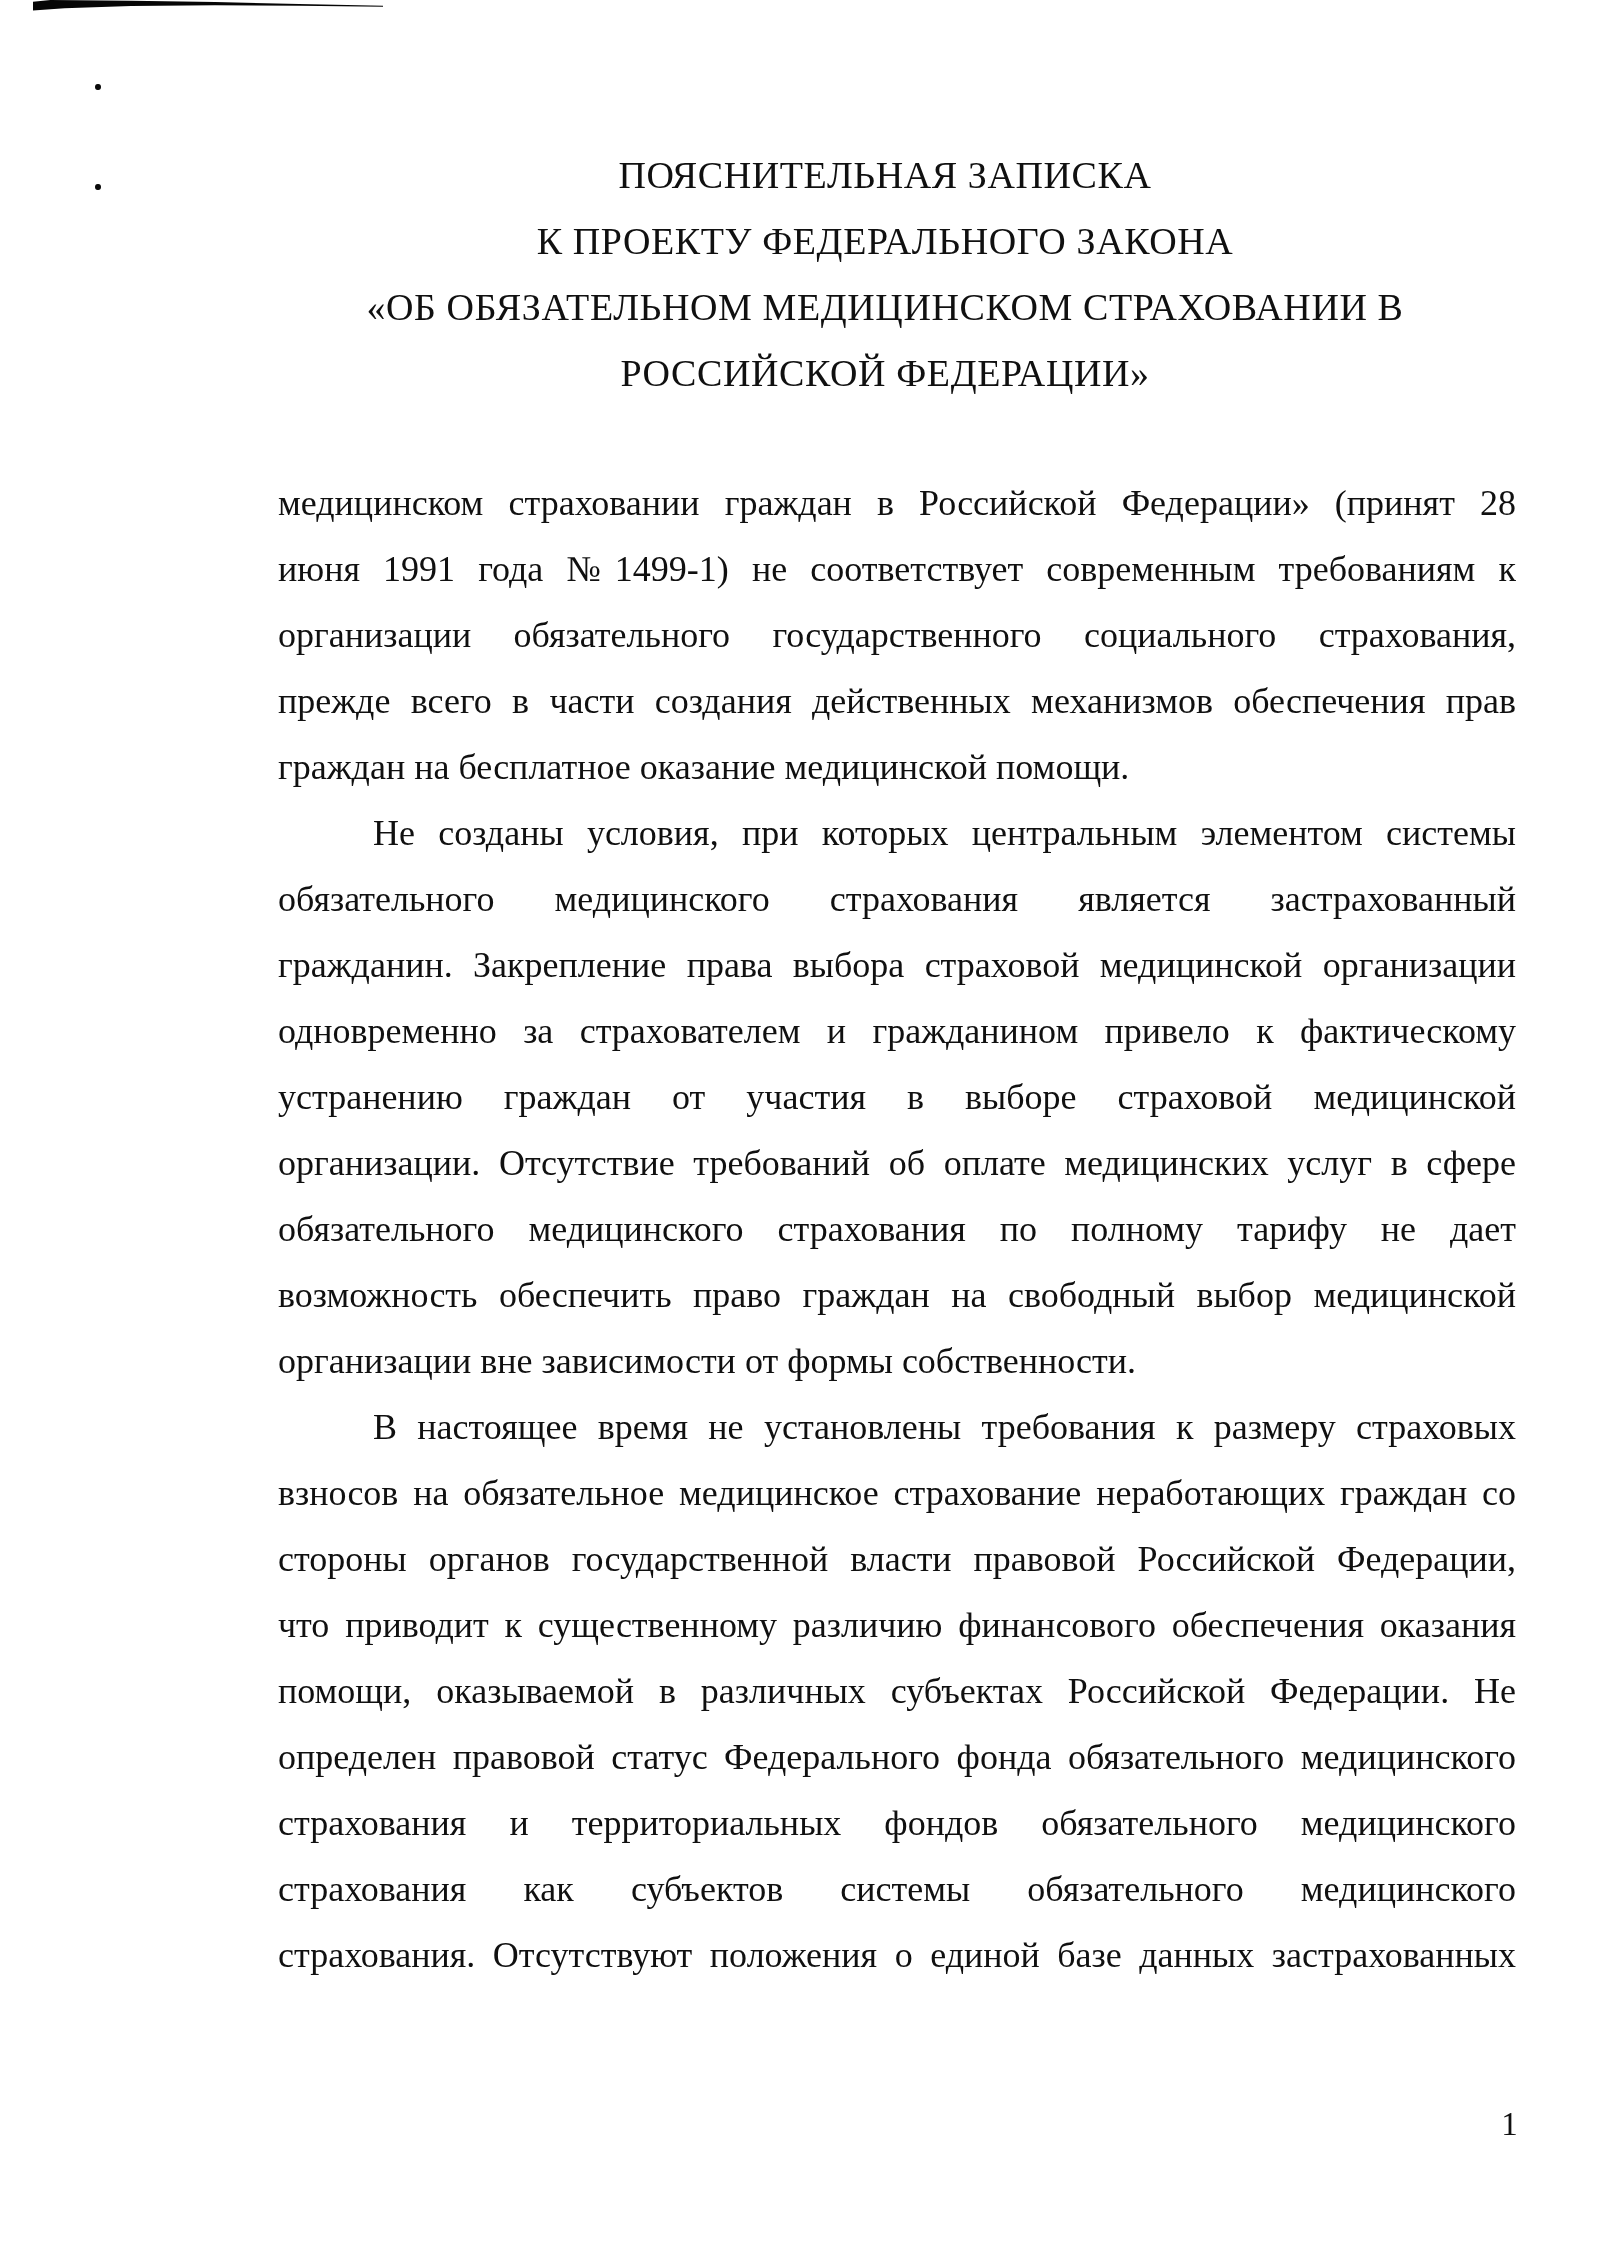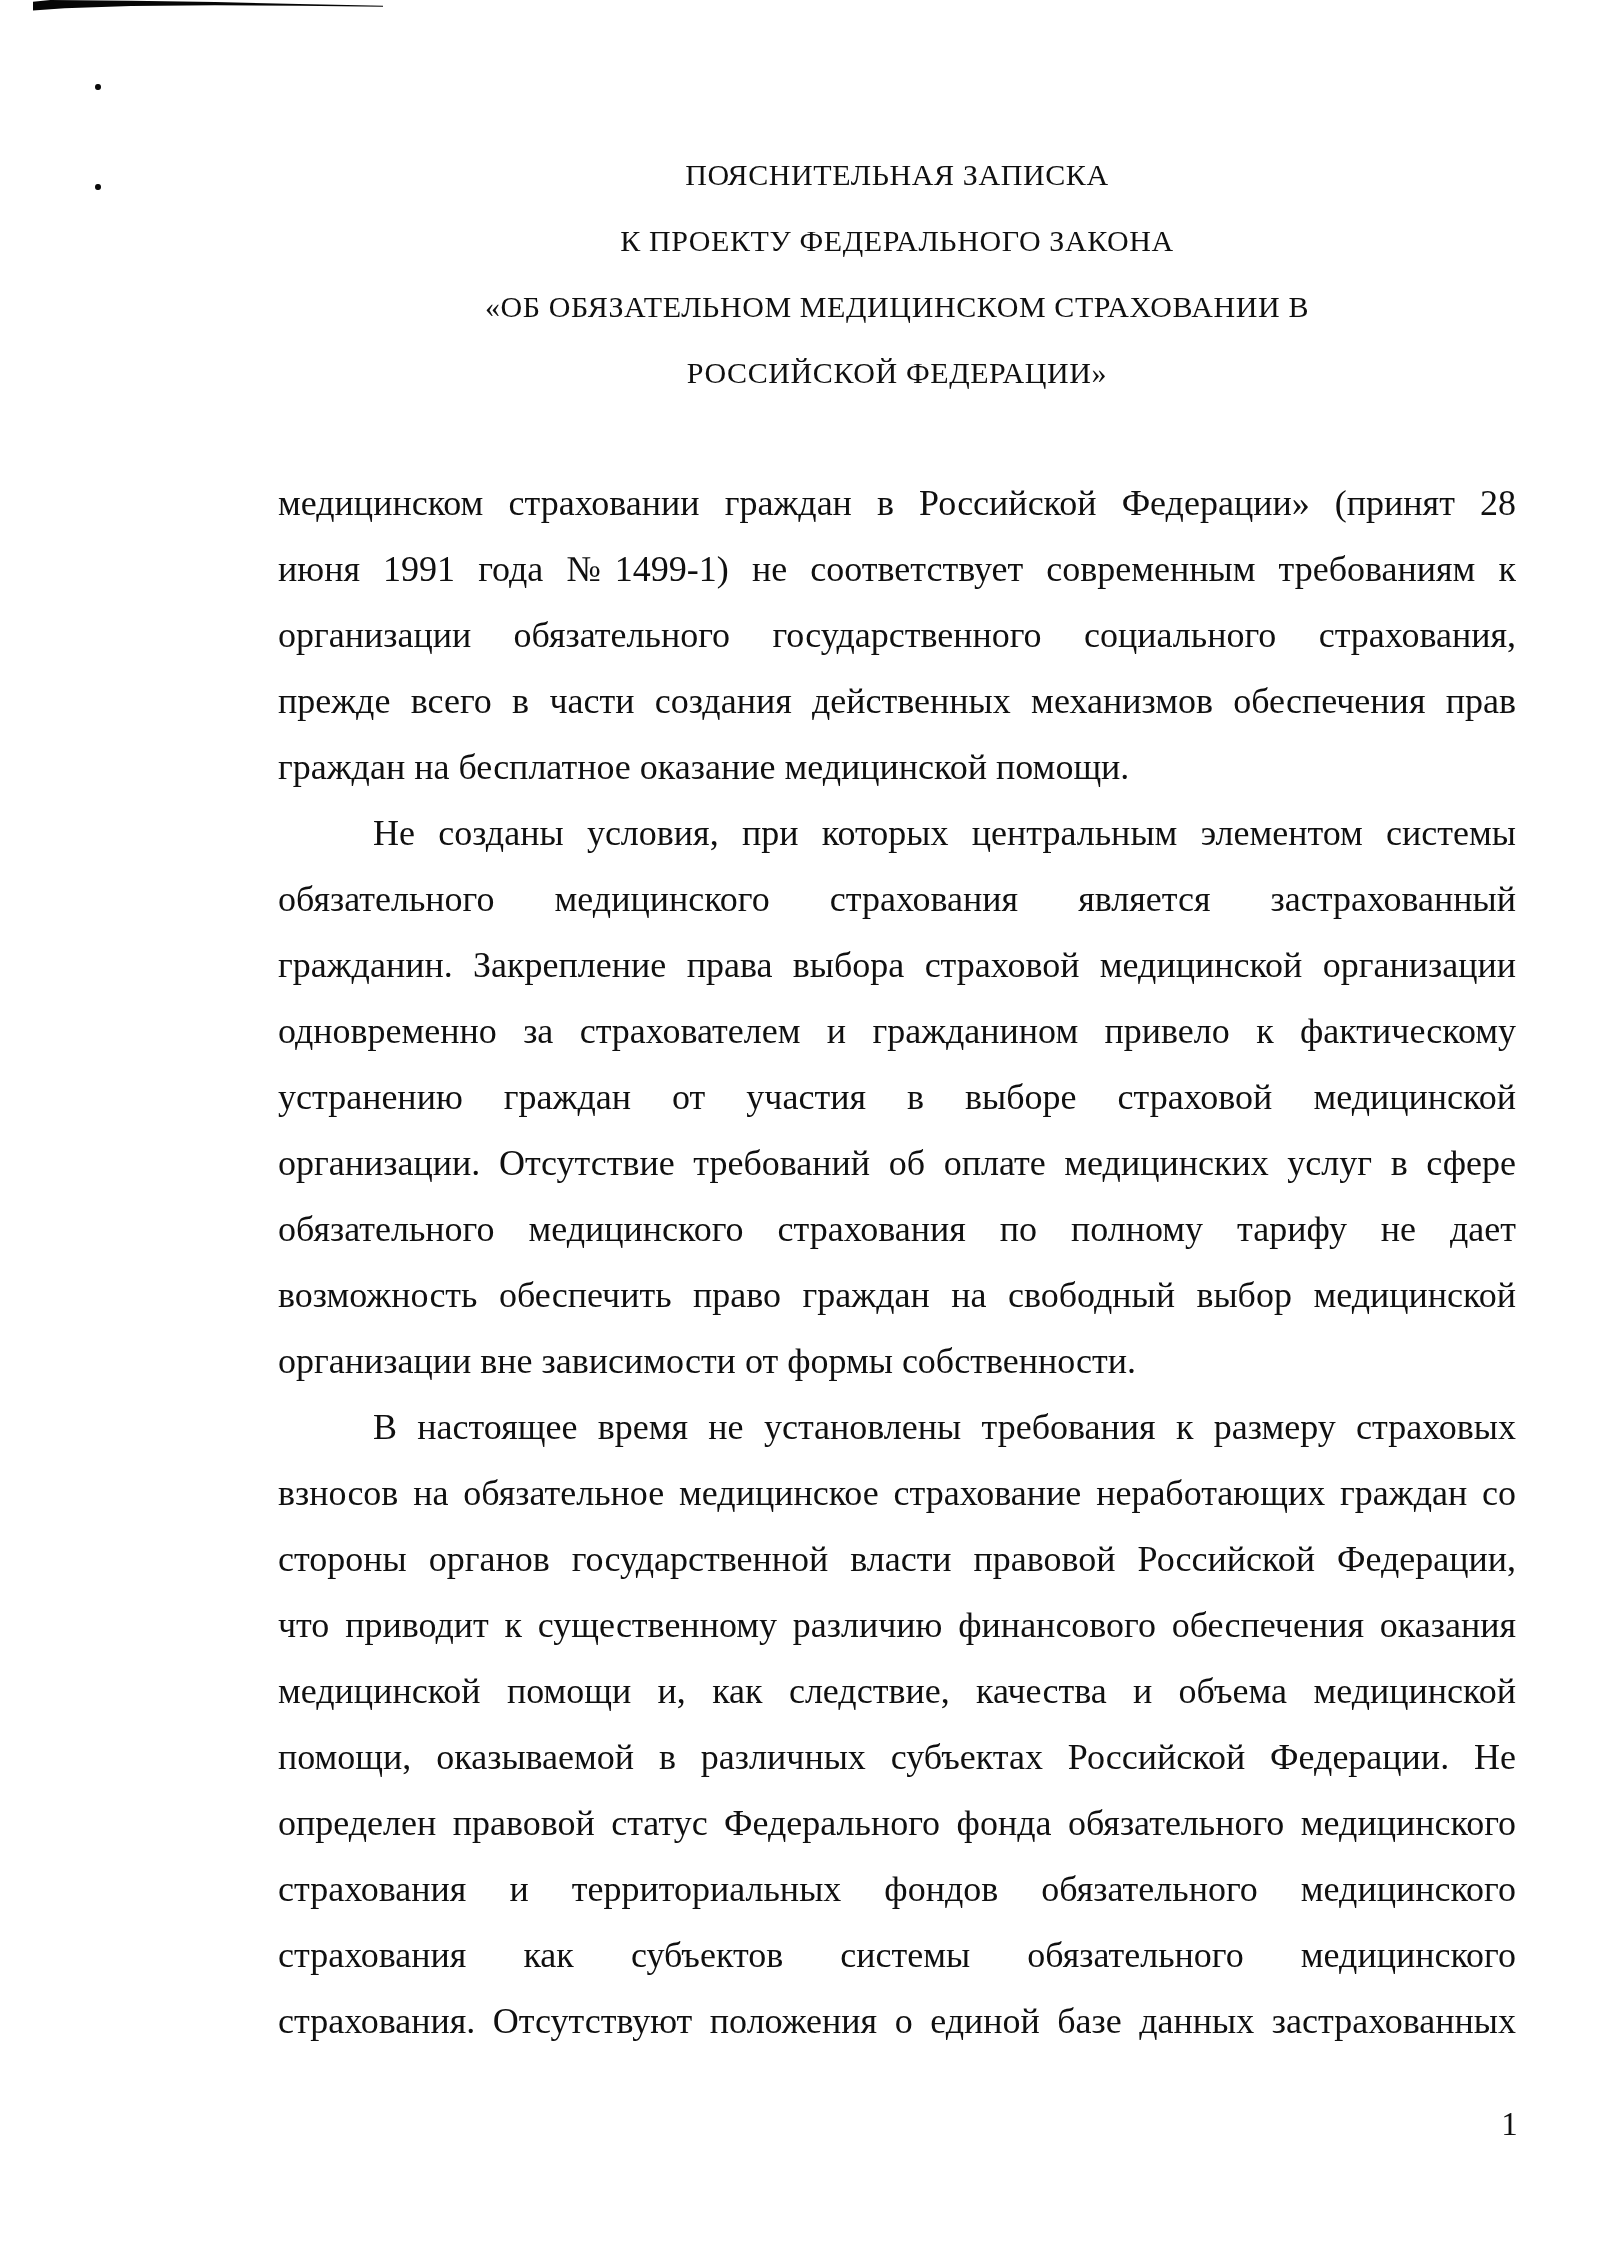--- a/index.html
+++ b/index.html
@@ -21,22 +21,22 @@
   }
   .dot {
     position:absolute; width:5.8px; height:6.4px; border-radius:50%;
     background:#0a0a0a;
   }
   .dot1 { left:95px; top:84px; }
   .dot2 { left:95px; top:184px; }
 
   
   .title-block {
-    position:absolute; left:278px; top:142px; width:1238px;
-    font-size:30px; line-height:66px; letter-spacing:0.6px;
+    position:absolute; left:266px; top:142px; width:1238px;
+    font-size:38px; line-height:66px; letter-spacing:0.6px;
   }
   .tl { text-align:center; height:66px; white-space:nowrap; }
 
   
   .body-block {
     position:absolute; left:278px; top:470px; width:1238px;
     font-size:36px; line-height:66px;
   }
   .bl {
     height:66px; overflow:hidden;
@@ -81,21 +81,20 @@
     <div class="bl">устранению граждан от участия в выборе страховой медицинской</div>
     <div class="bl">организации. Отсутствие требований об оплате медицинских услуг в сфере</div>
     <div class="bl">обязательного медицинского страхования по полному тарифу не дает</div>
     <div class="bl">возможность обеспечить право граждан на свободный выбор медицинской</div>
     <div class="bl last">организации вне зависимости от формы собственности.</div>
 
     <div class="bl ind">В настоящее время не установлены требования к размеру страховых</div>
     <div class="bl">взносов на обязательное медицинское страхование неработающих граждан со</div>
     <div class="bl">стороны органов государственной власти правовой Российской Федерации,</div>
     <div class="bl">что приводит к существенному различию финансового обеспечения оказания</div>
-    <div class="bl">медицинской помощи и, как следствие, качества и объема медицинской</div>
     <div class="bl">помощи, оказываемой в различных субъектах Российской Федерации. Не</div>
     <div class="bl">определен правовой статус Федерального фонда обязательного медицинского</div>
     <div class="bl">страхования и территориальных фондов обязательного медицинского</div>
     <div class="bl">страхования как субъектов системы обязательного медицинского</div>
     <div class="bl">страхования. Отсутствуют положения о единой базе данных застрахованных</div>
   </div>
 
   <div class="page-number">1</div>
 
 </div>

